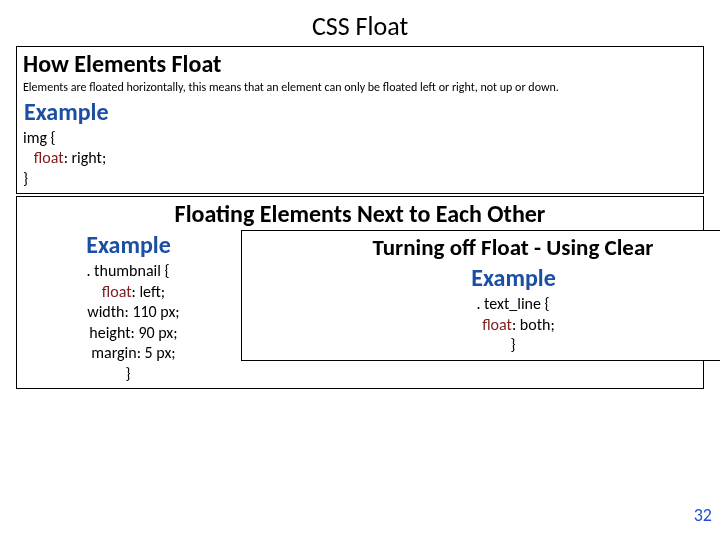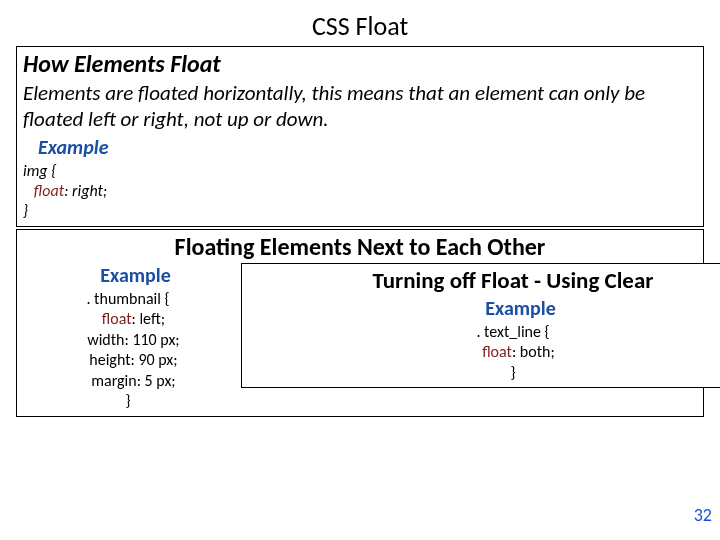--- a/index.html
+++ b/index.html
@@ -21,37 +21,36 @@
     text-align: center;
     font-size: 26px;
     padding-top: 10px;
     padding-bottom: 4px;
   }
   .box {
     border: 1px solid #000;
     margin: 0 16px 2px 16px;
     padding: 2px 6px 4px 6px;
     box-sizing: border-box;
-    font-style: italic;
   }
   .h {
     font-size: 24px;
     font-weight: bold;
     margin: 0 0 2px 0;
   }
   .p {
-    font-size: 21px;
+    font-size: 12px;
     line-height: 1.25;
     margin: 0 0 2px 0;
   }
   .ex {
-    font-size: 20px;
+    font-size: 24px;
     font-weight: bold;
     color: #1a4fa3;
-    margin: 2px 0 2px 15px;
+    margin: 2px 0 2px 1px;
   }
   .code {
     font-size: 16px;
     line-height: 1.28;
     white-space: pre;
     font-family: Calibri, Arial, sans-serif;
   }
   .kw { color: #7f1d1d; }
   .bottom-wrap {
     margin: 0 16px;

